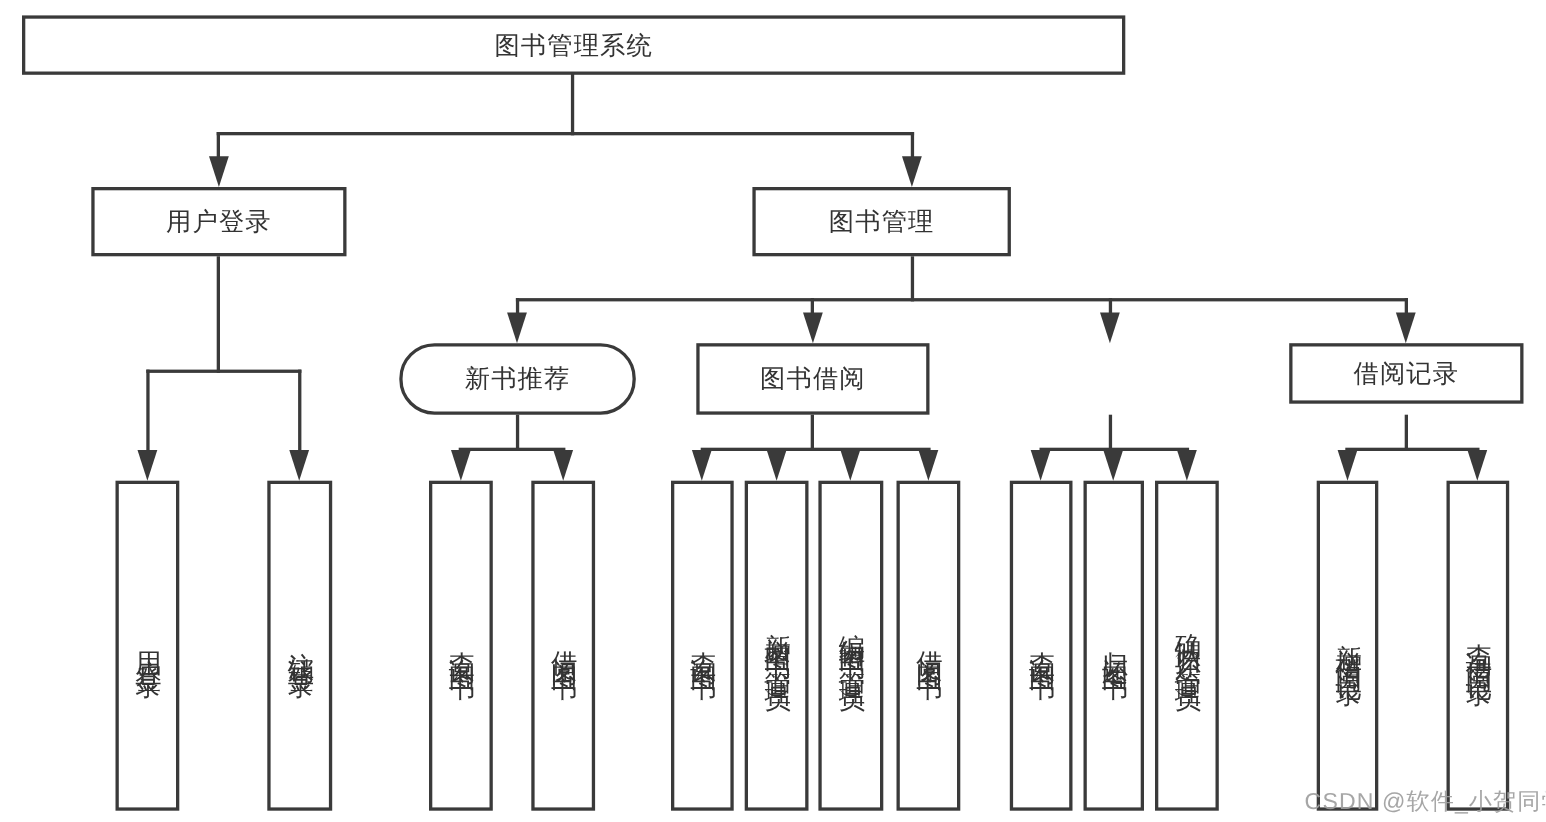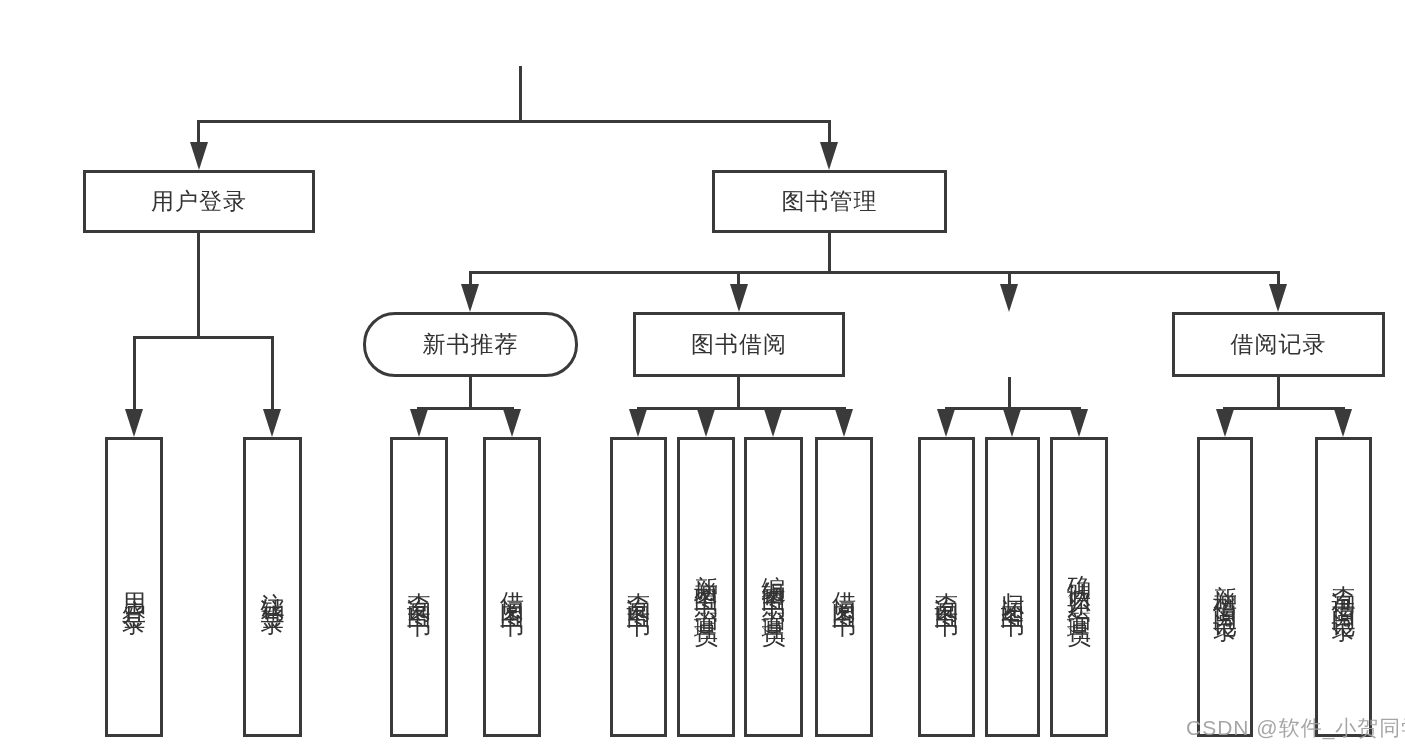--- a/index.html
+++ b/index.html
@@ -31,39 +31,42 @@
   .watermark{
     position:absolute;left:1186px;top:714px;z-index:5;
     font-size:21px;color:rgba(158,158,158,0.92);letter-spacing:1px;white-space:nowrap;
   }
 </style>
 </head>
 <body>
 
 <div id="stage">
 
+  <div class="hbox" style="left:20px;top:14px;width:1003px;height:54px;">
+    <span>图书管理系统</span>
+  </div>
 
   <div class="hbox" style="left:83px;top:170px;width:232px;height:63px;">
     <span>用户登录</span>
   </div>
 
-  <div class="hbox" style="left:712px;top:170px;width:235px;height:63px;">
+  <div class="hbox" style="left:684px;top:170px;width:235px;height:63px;">
     <span>图书管理</span>
   </div>
 
   <div class="hbox" style="left:363px;top:312px;width:215px;height:65px;border-radius:32px;">
     <span>新书推荐</span>
   </div>
 
   <div class="hbox" style="left:633px;top:312px;width:212px;height:65px;font-family:Liberation Mono, monospace;">
     <span>图书借阅</span>
   </div>
 
 
-  <div class="hbox" style="left:1172px;top:312px;width:213px;height:65px;">
+  <div class="hbox" style="left:1172px;top:312px;width:213px;height:55px;">
     <span>借阅记录</span>
   </div>
 
   <div class="vbox" style="left:105px;top:437px;width:58px;height:300px;">
     <span>用户登录</span>
   </div>
 
   <div class="vbox" style="left:243px;top:437px;width:59px;height:300px;">
     <span>注销登录</span>
   </div>

